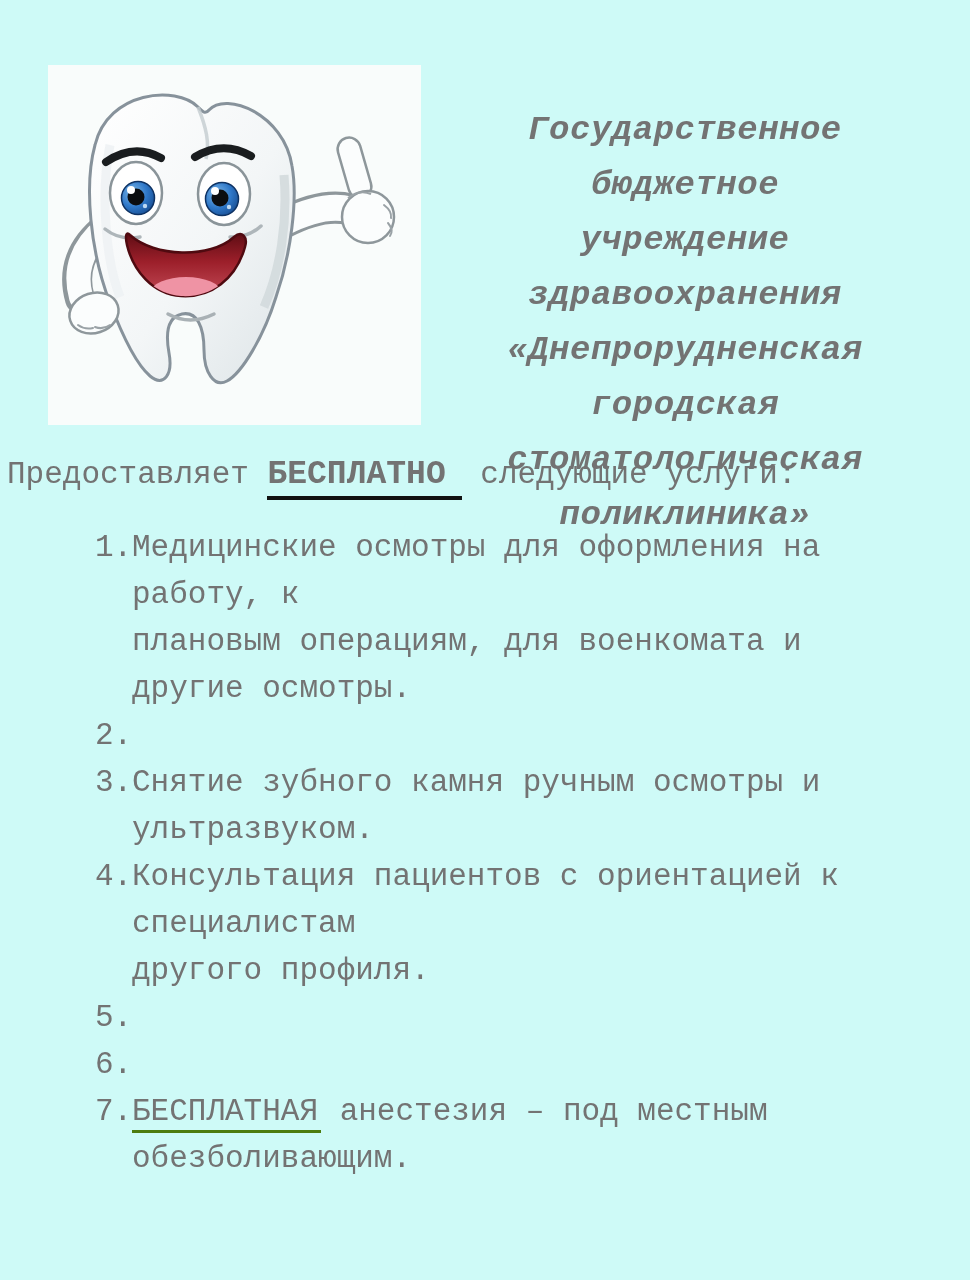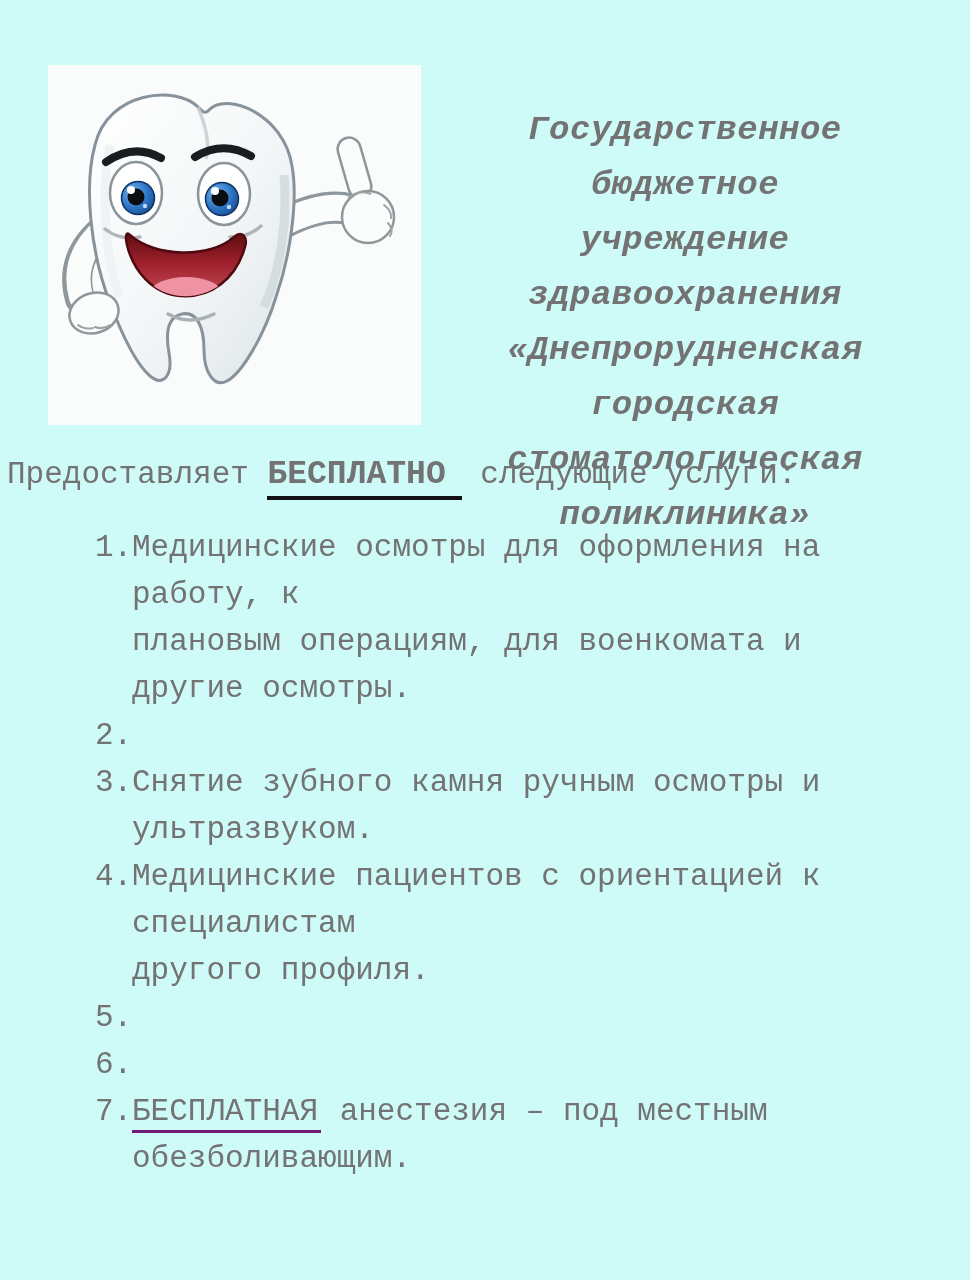--- a/index.html
+++ b/index.html
@@ -27,21 +27,21 @@
     border-bottom:4px solid #121212;
     padding:0 16px 3px 0;
   }
   .services{
     position:absolute;left:95px;top:524px;width:822px;margin:0;padding:0;
     list-style:none;font-size:31px;line-height:47px;
   }
   .item{display:flex;}
   .num{flex:none;width:37px;}
   .txt{white-space:pre-line;}
-  .u{border-bottom:3px solid #701a75;padding:0 3px 1px 0;text-align:center;}
+  .u{border-bottom:3px solid #4d7c0f;padding:0 3px 1px 0;text-align:center;}
 </style>
 </head>
 <body>
 
 <div class="page">
 
   <div class="logo-box">
     <svg viewBox="0 0 373 360" xmlns="http://www.w3.org/2000/svg" aria-hidden="true">
       <defs>
         <linearGradient id="tg" x1="0" y1="0" x2="1" y2="1">
@@ -134,21 +134,21 @@
     </li>
     <li class="item">
       <span class="num">2.</span>
     </li>
     <li class="item">
       <span class="num">3.</span>
       <span class="txt">Снятие зубного камня ручным осмотры и ультразвуком.</span>
     </li>
     <li class="item">
       <span class="num">4.</span>
-      <span class="txt">Медицинские пациентов с ориентацией к специалистам
+      <span class="txt">Консультация пациентов с ориентацией к специалистам
 другого профиля.</span>
     </li>
     <li class="item">
       <span class="num">5.</span>
     </li>
     <li class="item">
       <span class="num">6.</span>
     </li>
     <li class="item">
       <span class="num">7.</span>

